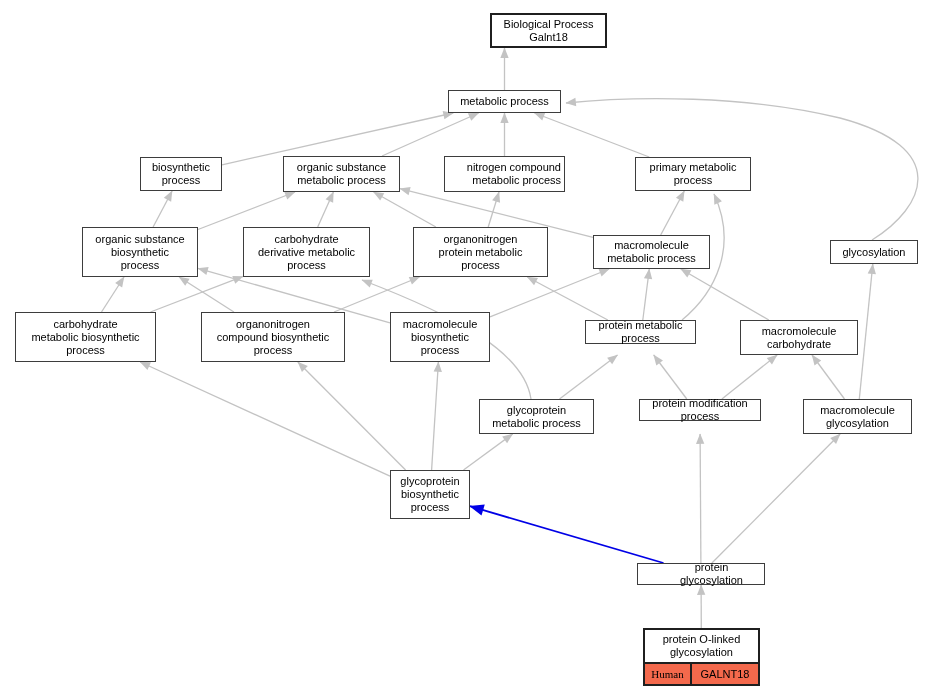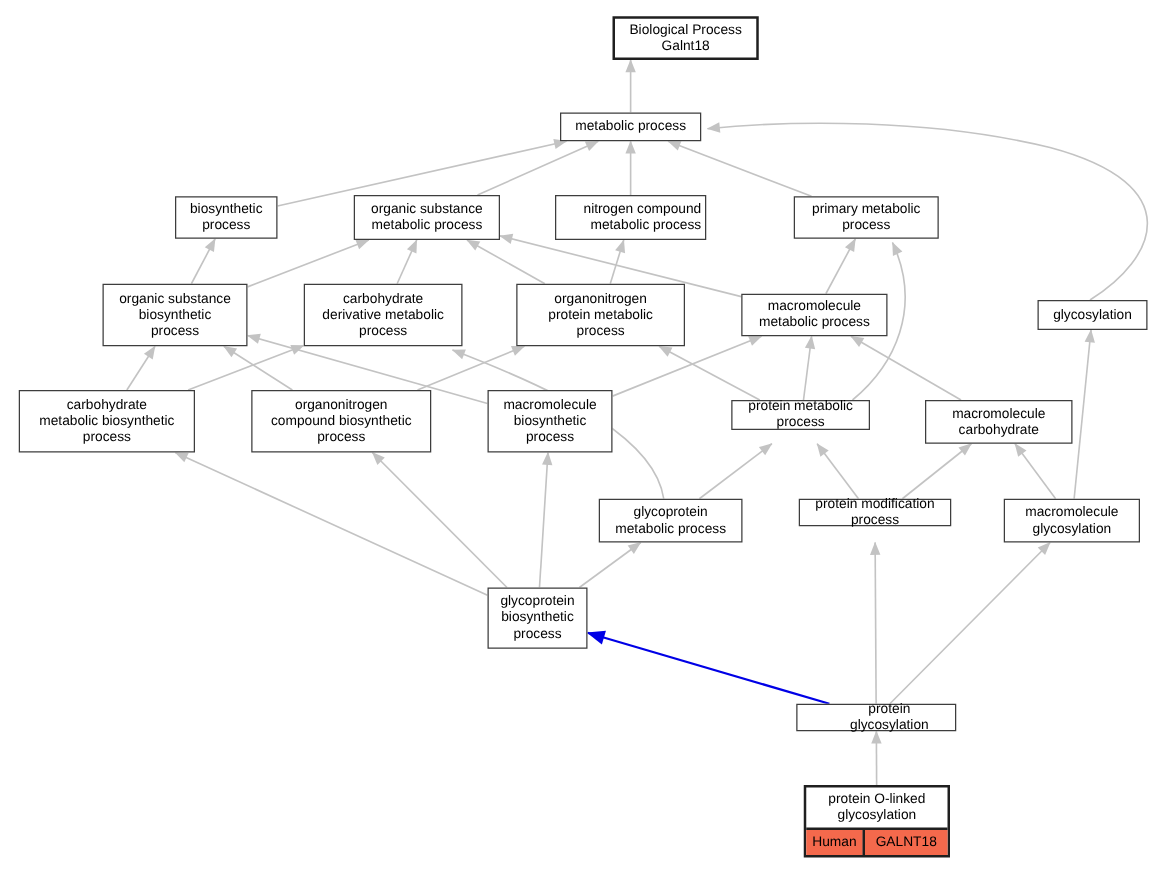--- a/index.html
+++ b/index.html
@@ -189,18 +189,18 @@
       </div>
       <div class="node" style="left: 637px; top: 563px; width: 128px; height: 22px; padding-left: 24px;">
         <div>protein glycosylation</div>
       </div>
       <div class="gene-node" style="left: 643px; top: 628px; width: 117px; height: 58px;">
         <div class="term">
           <div>protein O-linked</div>
           <div>glycosylation</div>
         </div>
         <div class="cells">
-          <div class="cell" style="background: rgb(244, 105, 76); width: 45px;">Human</div>
+          <div class="cell" style="background: rgb(244, 105, 76); width: 45px; font-family: Liberation Serif, serif;">Human</div>
           <div class="cell" style="background: rgb(244, 105, 76); flex: 1 1 0%;">GALNT18</div>
         </div>
       </div>
     </div>
 </div>
 
 </body></html>

